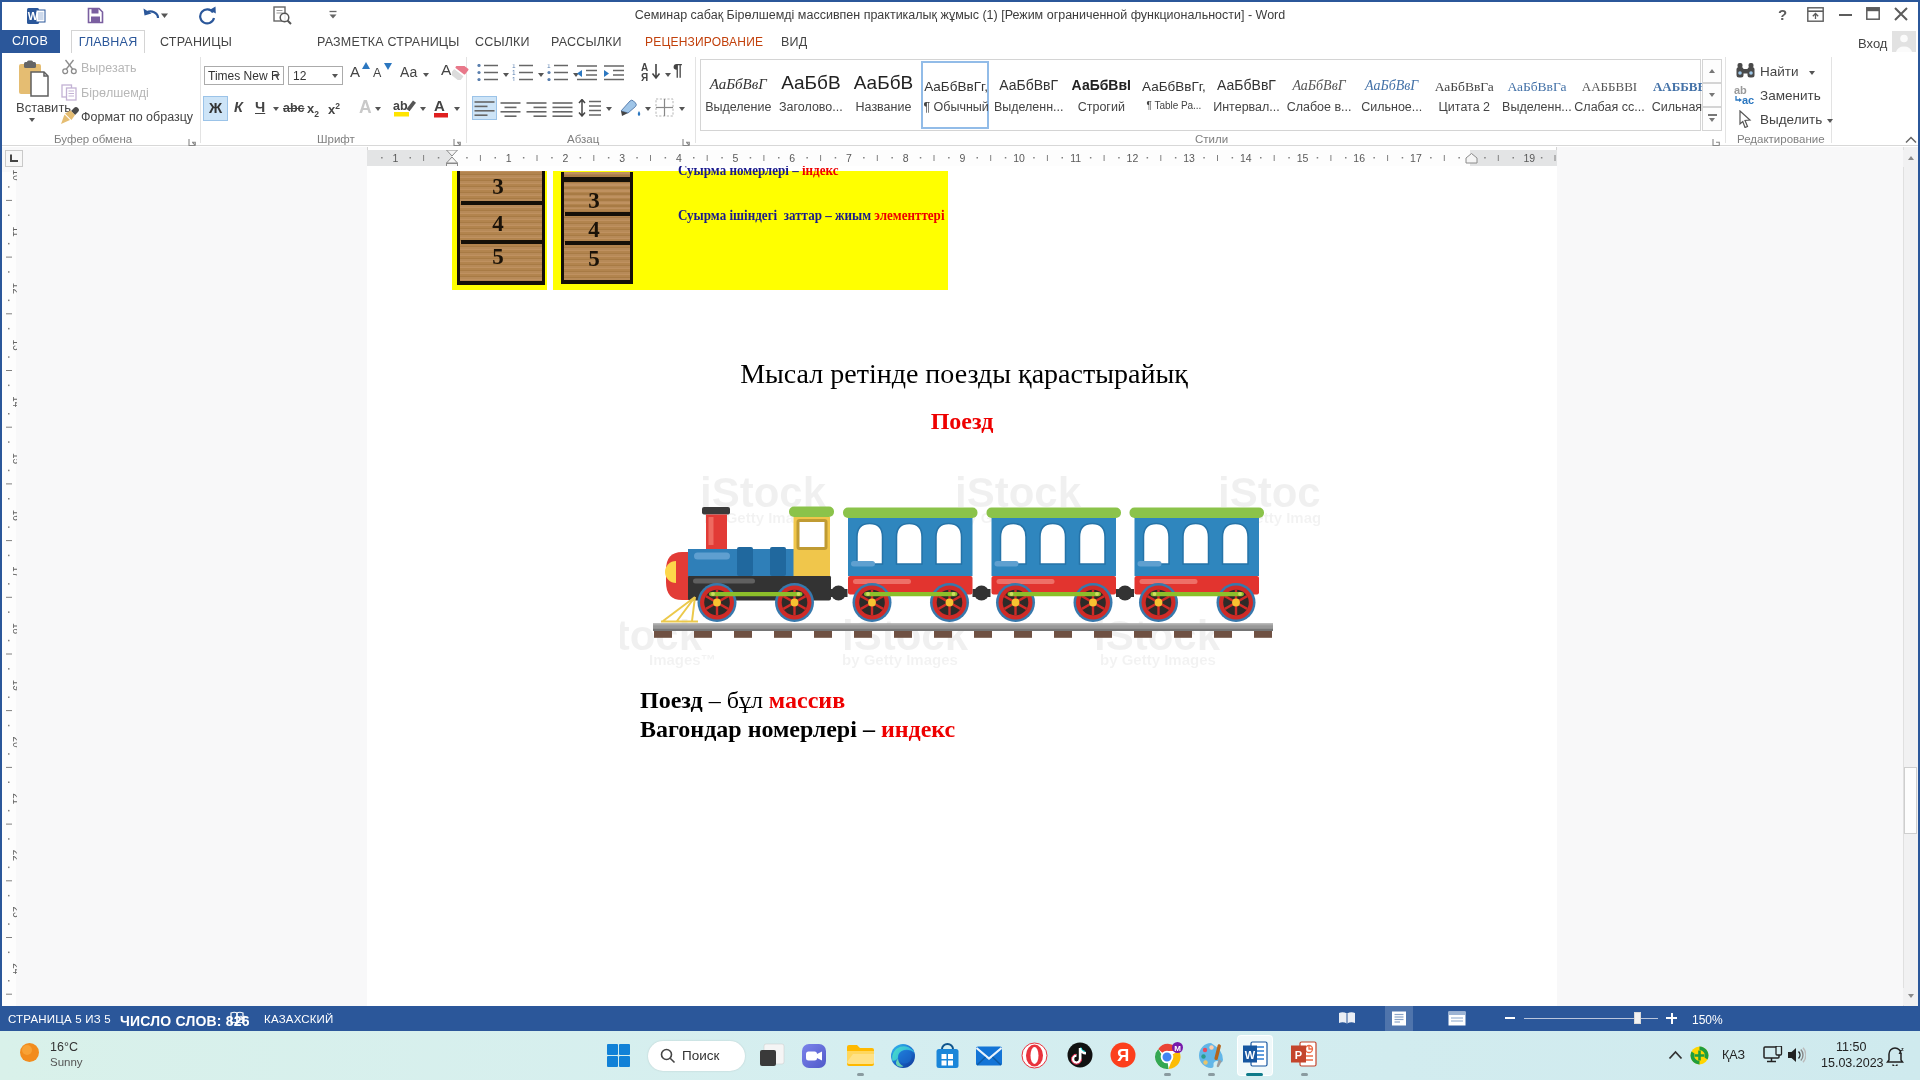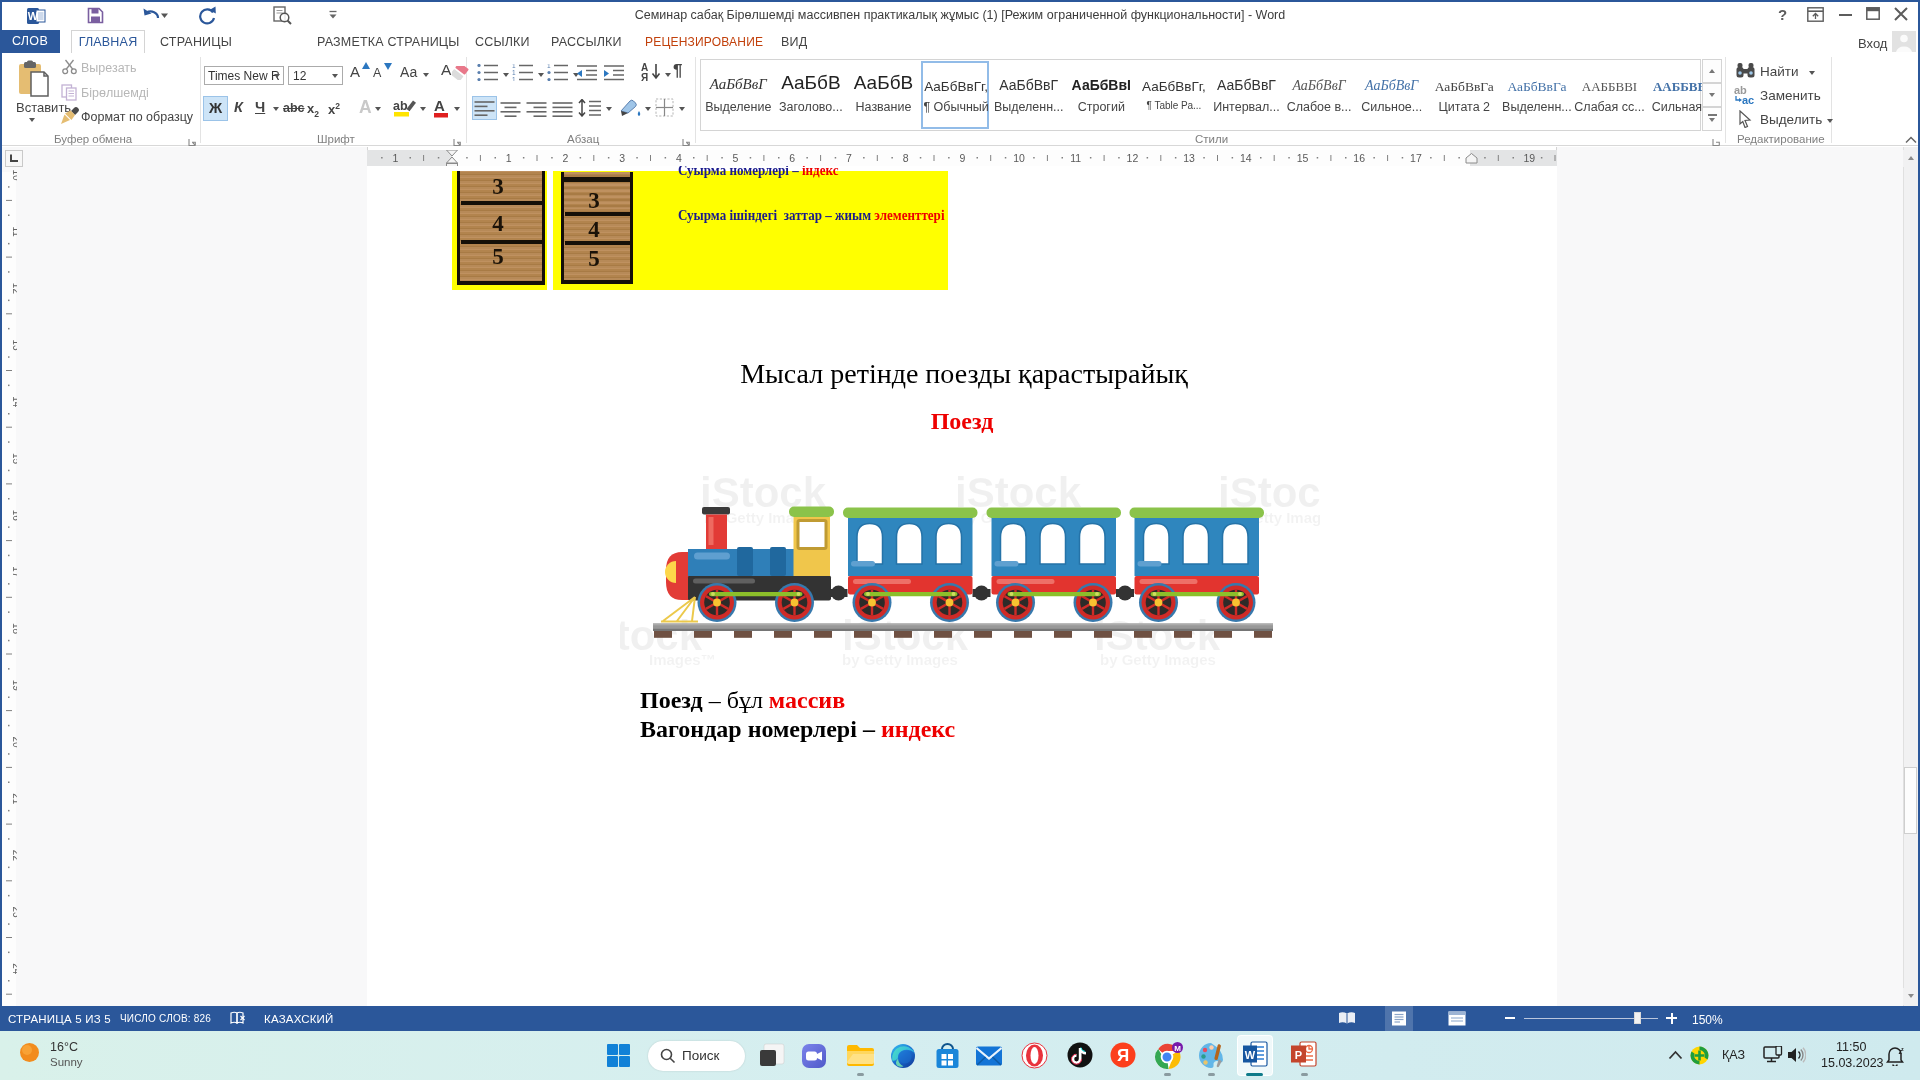--- a/index.html
+++ b/index.html
@@ -695,21 +695,21 @@
 <div class="ab" style="left:1903px;top:147px;width:15px;height:859px;background:#f1f1f2;border-left:1px solid #e0e0e0;"></div>
 <div class="ab" style="left:1903px;top:150px;width:15px;height:17px;background:#f1f1f2;">
     <div class="tri-u" style="margin:6px auto;border-bottom-color:#8a8a8a"></div>
   </div>
 <div class="ab" style="left:1904px;top:767px;width:13px;height:67px;background:#fdfdfd;border:1px solid #cfcfcf;"></div>
 <div class="ab" style="left:1903px;top:988px;width:15px;height:17px;background:#f1f1f2;">
     <div class="tri-d" style="margin:6px auto;border-top-color:#8a8a8a"></div>
   </div>
 <div class="ab" style="left:0px;top:1006px;width:1920px;height:25px;background:#2b579a;"></div>
 <div class="ab" style="left:8px;top:1013px;font-size:11.5px;color:#fff;letter-spacing:0.2px;">СТРАНИЦА 5 ИЗ 5</div>
-<div class="ab" style="left:120px;top:1013px;font-size:10px;color:#fff;letter-spacing:0.2px;">ЧИСЛО СЛОВ: 826</div>
+<div class="ab" style="left:120px;top:1013px;font-size:14px;color:#fff;letter-spacing:0.2px;font-weight:bold;">ЧИСЛО СЛОВ: 826</div>
 <svg class="ab" style="left:230px;top:1011px" width="17" height="15" viewBox="0 0 17 15">
 <path d="M1,2 Q4.5,0.5 7,2 V12 Q4.5,10.5 1,12 Z" fill="none" stroke="#fff" stroke-width="1.2"></path>
 <path d="M13,2 Q9.5,0.5 7,2 V12 Q9.5,10.5 13,12 Z" fill="none" stroke="#fff" stroke-width="1.2"></path>
 <path d="M10.5,5 l4,4 M14.5,5 l-4,4" stroke="#fff" stroke-width="1.2"></path>
   </svg>
 <div class="ab" style="left:264px;top:1013px;font-size:11.5px;color:#fff;letter-spacing:0.2px;">КАЗАХСКИЙ</div>
 <svg class="ab" style="left:1337px;top:1011px" width="22" height="15" viewBox="0 0 22 15">
 <path d="M2,2 Q6,0.5 10,2.5 Q14,0.5 18,2 V12 Q14,10.5 10,12.5 Q6,10.5 2,12 Z" fill="#fff" fill-opacity="0.9"></path>
 <line x1="10" y1="2.5" x2="10" y2="12.5" stroke="#2b579a" stroke-width="1"></line>
   </svg>

